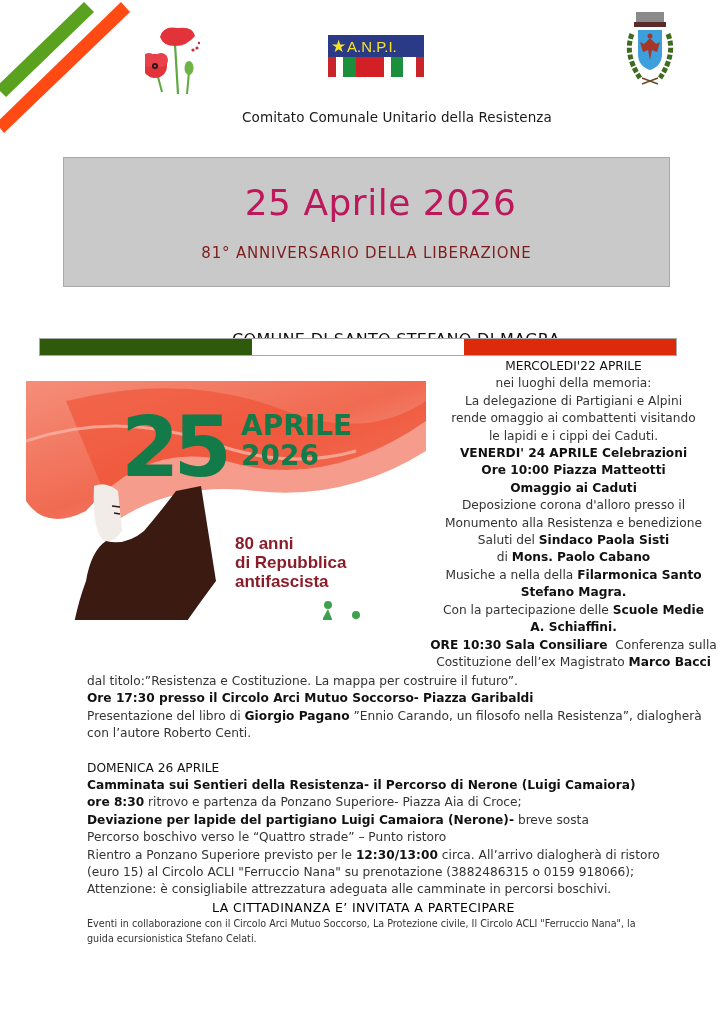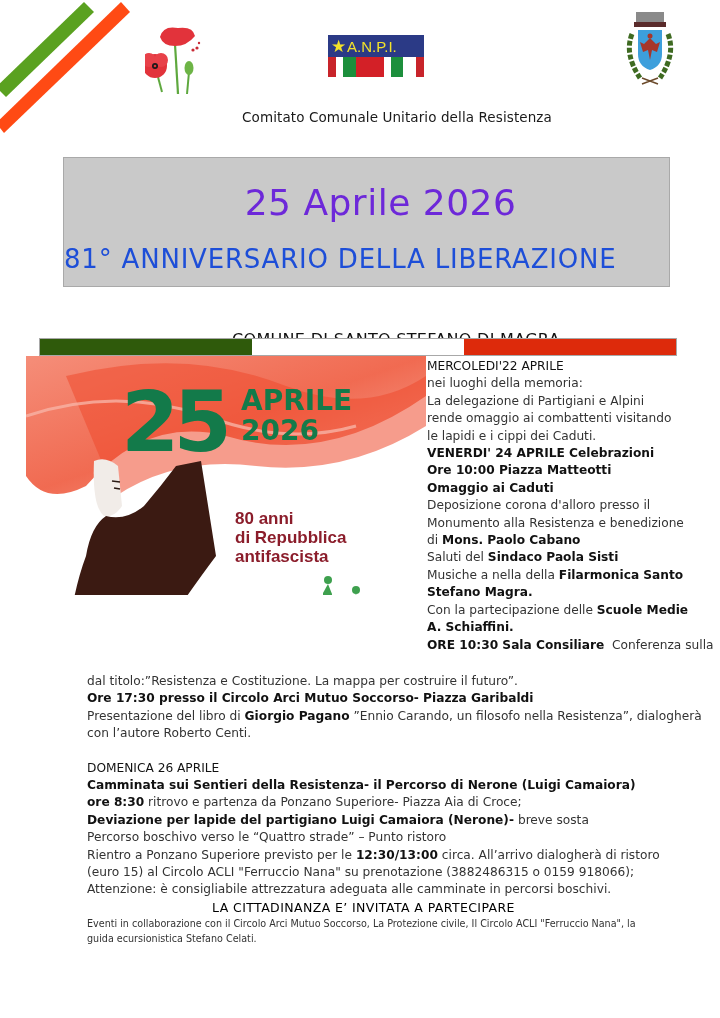--- a/index.html
+++ b/index.html
@@ -16,43 +16,43 @@
       position: absolute; left: 0; width: 794px; top: 109px; text-align: center;
       font-size: 13.5px; color: #1a1a1a; letter-spacing: 0.1px;
     }
 
     .title-box {
       position: absolute; left: 63px; top: 157px; width: 607px; height: 130px;
       background: #c9c9c9; border: 1px solid #a9a9a9;
     }
     .title-main {
       position: absolute; left: 0; right: 0; top: 24px; text-align: center;
-      font-size: 36px; color: #6d28d9; letter-spacing: 0.5px; margin-left: 28px;
+      font-size: 36px; color: #be185d; letter-spacing: 0.5px; margin-left: 28px;
     }
     .title-sub {
-      position: absolute; left: 0; right: 0; top: 86px; text-align: left;
-      font-size: 26px; color: #1d4ed8; letter-spacing: 0.8px;
+      position: absolute; left: 0; right: 0; top: 86px; text-align: center;
+      font-size: 15px; color: #7f1d1d; letter-spacing: 0.8px;
     }
 
     .comune {
       position: absolute; left: 0; right: 0; top: 297px; text-align: center; padding-left: 72px;
       font-size: 16px; color: #111; letter-spacing: 0.3px; margin-top: 33px;
     }
 
     .tricolor {
       position: absolute; left: 39px; top: 338px; width: 638px; height: 18px;
       display: flex; border: 1px solid #a8a8a8;
     }
     .tricolor div { flex: 1; }
 
-    .hero { position: absolute; left: 26px; top: 356px; width: 400px; height: 239px; overflow: hidden; }
+    .hero { position: absolute; left: 26px; top: 381px; width: 400px; height: 239px; overflow: hidden; }
 
     .right-col {
       position: absolute; left: 427px; top: 358px; width: 293px;
-      font-size: 12.2px; line-height: 17.4px; color: #333;
+      font-size: 12.2px; line-height: 17.4px; color: #333; text-align: center;
     }
     .line { white-space: nowrap; }
     .b { color: #111; font-weight: bold; }
     .head { color: #111; }
 
     .bottom {
       position: absolute; left: 87px; top: 673px; width: 633px;
       font-size: 12.2px; line-height: 17.4px; color: #333;
     }
     .gap { height: 17px; }
@@ -173,27 +173,28 @@
   <div class="line head">MERCOLEDI'22 APRILE</div>
   <div class="line">nei luoghi della memoria:</div>
   <div class="line">La delegazione di Partigiani e Alpini</div>
   <div class="line">rende omaggio ai combattenti visitando</div>
   <div class="line">le lapidi e i cippi dei Caduti.</div>
   <div class="line b">VENERDI' 24 APRILE Celebrazioni</div>
   <div class="line b">Ore 10:00 Piazza Matteotti</div>
   <div class="line b">Omaggio ai Caduti</div>
   <div class="line">Deposizione corona d'alloro presso il</div>
   <div class="line">Monumento alla Resistenza e benedizione</div>
+  <div class="line"><span>Saluti del </span><span class="b">Sindaco Paola Sisti</span></div>
   <div class="line"><span>di </span><span class="b">Mons. Paolo Cabano</span></div>
-  <div class="line"><span>Saluti del </span><span class="b">Sindaco Paola Sisti</span></div>
   <div class="line"><span>Musiche a nella della </span><span class="b">Filarmonica Santo</span></div>
   <div class="line b">Stefano Magra.</div>
   <div class="line"><span>Con la partecipazione delle </span><span class="b">Scuole Medie</span></div>
   <div class="line b">A. Schiaffini.</div>
   <div class="line"><span class="b">ORE 10:30 Sala Consiliare</span><span style="white-space:pre">  Conferenza sulla</span></div>
+  <div class="line"><span>Costituzione dell’ex Magistrato </span><span class="b">Marco Bacci</span></div>
 </div>
 
 <div class="bottom">
   <div class="line">dal titolo:”Resistenza e Costituzione. La mappa per costruire il futuro”.</div>
   <div class="line b">Ore 17:30 presso il Circolo Arci Mutuo Soccorso- Piazza Garibaldi</div>
   <div class="line"><span>Presentazione del libro di </span><span class="b">Giorgio Pagano</span><span> ”Ennio Carando, un filosofo nella Resistenza”, dialogherà</span></div>
   <div class="line">con l’autore Roberto Centi.</div>
   <div class="gap"></div>
   <div class="line head">DOMENICA 26 APRILE</div>
   <div class="line b">Camminata sui Sentieri della Resistenza- il Percorso di Nerone (Luigi Camaiora)</div>

